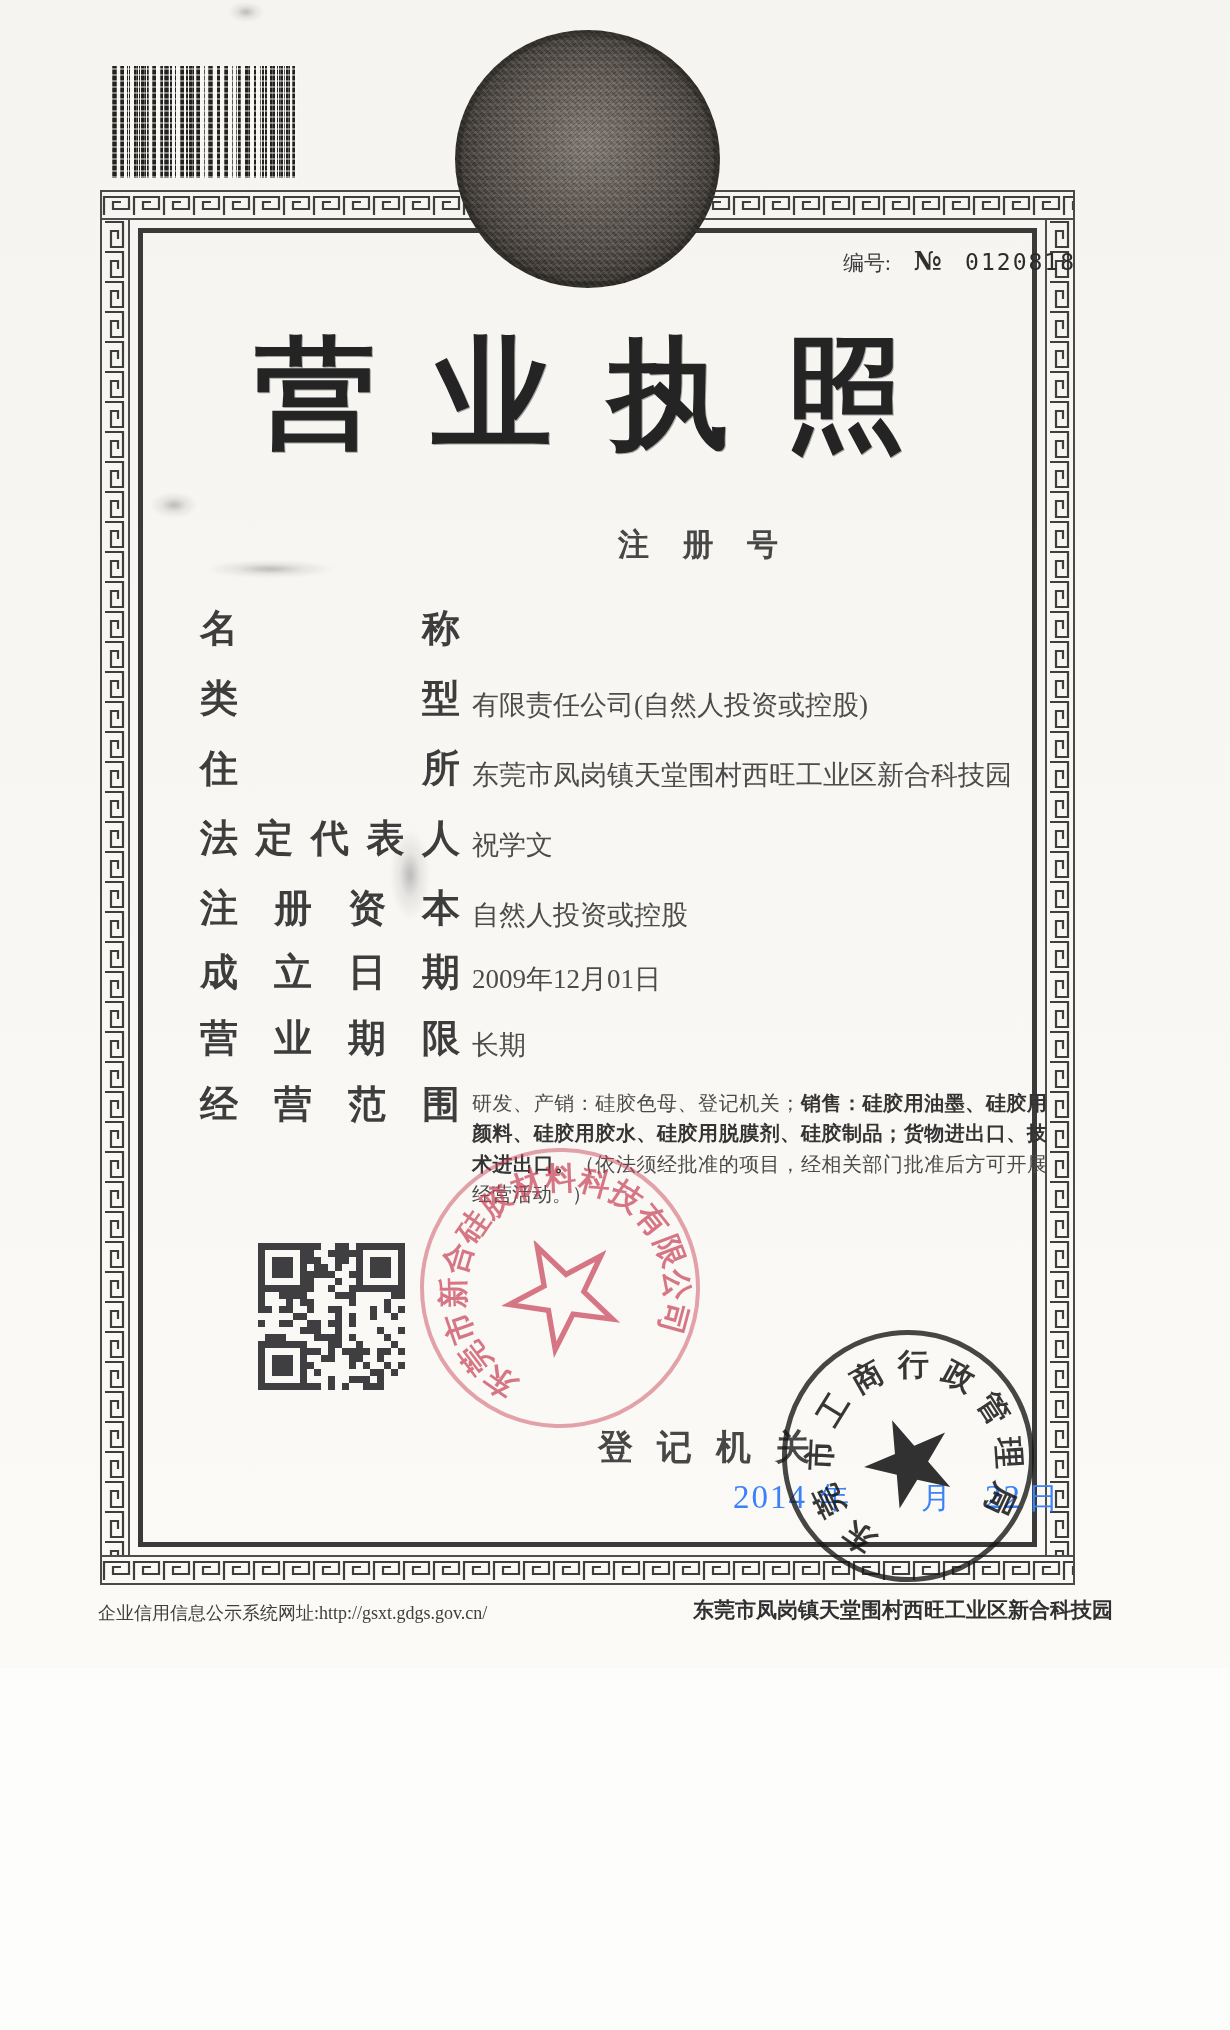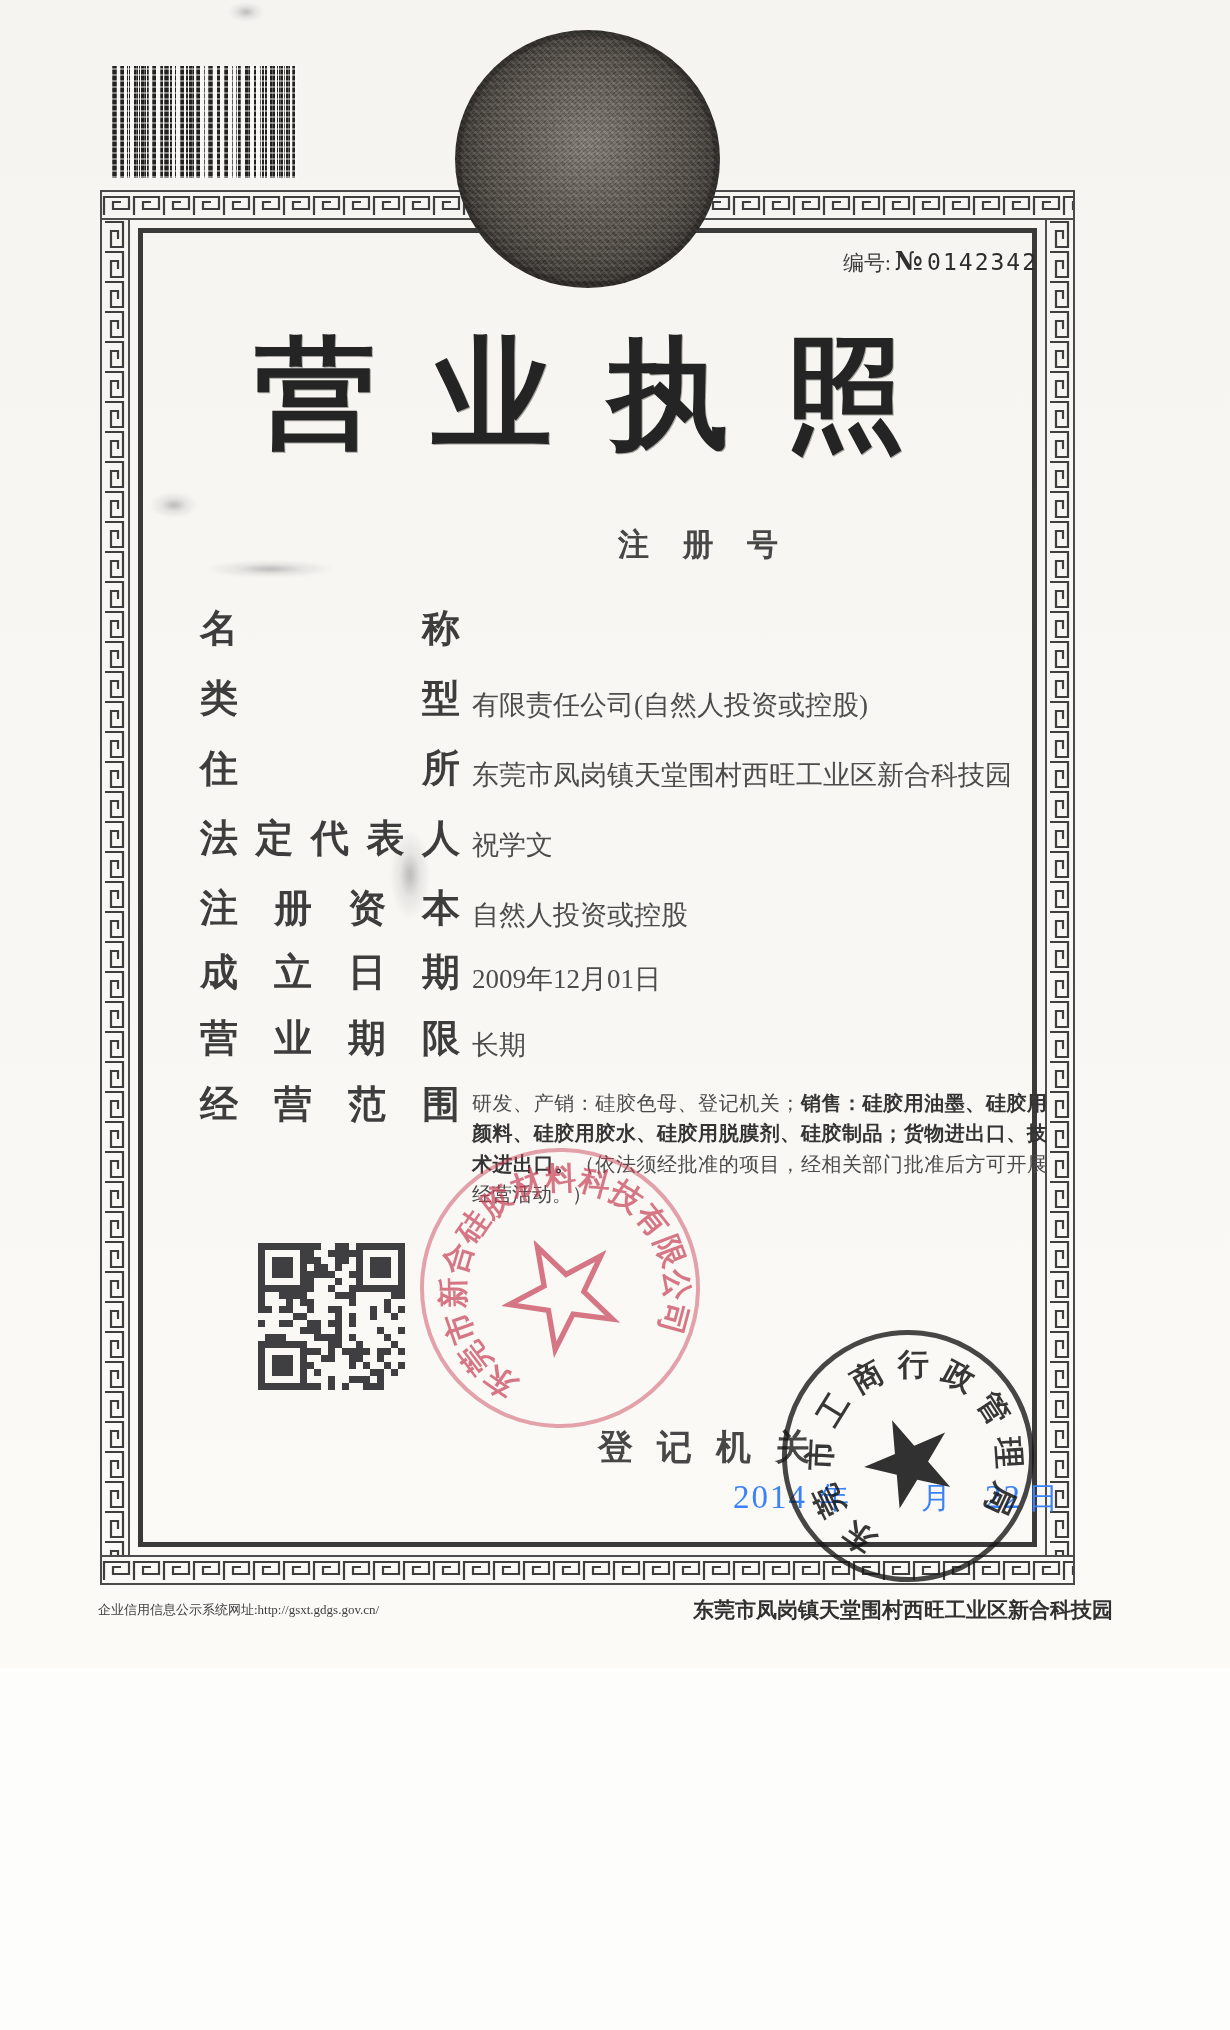--- a/index.html
+++ b/index.html
@@ -30,21 +30,21 @@
     border:2px solid #4a4a4a;box-sizing:border-box;z-index:1;}
   .strip{overflow:hidden;}
   .strip-top{position:absolute;top:0;left:0;right:0;height:26px;border-bottom:2px solid #4d4d4d;display:flex;align-items:center;}
   .strip-bottom{position:absolute;bottom:0;left:0;right:0;height:26px;border-top:2px solid #4d4d4d;display:flex;align-items:center;}
   .strip-left{position:absolute;top:28px;bottom:28px;left:0;width:26px;border-right:2px solid #4d4d4d;display:flex;flex-direction:column;align-items:center;}
   .strip-right{position:absolute;top:28px;bottom:28px;right:0;width:26px;border-left:2px solid #4d4d4d;display:flex;flex-direction:column;align-items:center;}
   .tile{flex:0 0 auto;line-height:0;}
   .tile.v{transform:rotate(90deg);margin:4px 0;}
   .frame-inner{position:absolute;left:36px;top:36px;right:36px;bottom:36px;border:5px solid #3a3a3a;}
   
-  .serial-row{position:absolute;left:843px;top:246px;display:flex;align-items:baseline;gap:4px;z-index:5;color:#2f2f2f;}
+  .serial-row{position:absolute;left:843px;top:246px;display:flex;align-items:baseline;gap:23px;z-index:5;color:#2f2f2f;}
   .serial-label{font-size:21px;color:#3a3a3a;}
   .serial-mark{font-size:26px;font-weight:700;font-family:"DejaVu Serif",serif;}
   .serial-number{font-size:23px;font-family:"DejaVu Sans Mono",monospace;letter-spacing:2px;color:#2c2c2c;}
   
   .title-row{position:absolute;left:255px;top:318px;width:650px;display:flex;justify-content:space-between;
     font-size:120px;line-height:1.25;font-weight:900;color:#242424;
     font-family:"Liberation Sans","DejaVu Sans",sans-serif;z-index:5;
     text-shadow:1px 1px 0 rgba(40,40,40,.4);}
   
   .reg-row{position:absolute;left:618px;top:524px;display:flex;align-items:baseline;z-index:5;}
@@ -75,21 +75,21 @@
   .black-seal .seal-char{font-size:31px;font-weight:700;color:rgba(18,18,18,.9);}
   .seal-star{position:absolute;left:50%;top:52%;transform:translate(-50%,-50%) rotate(-8deg);line-height:0;}
   
   .registrar{position:absolute;left:598px;top:1424px;font-size:35px;font-weight:700;
     letter-spacing:24px;color:#474747;z-index:5;}
   .date-row{position:absolute;left:733px;top:1478px;display:flex;align-items:baseline;z-index:5;color:#3b82f6;}
   .date-row .num{font-size:33px;letter-spacing:2px;}
   .date-row .unit{font-size:30px;}
   .ml12{margin-left:12px;} .ml72{margin-left:72px;} .ml34{margin-left:34px;} .ml6{margin-left:6px;}
   
-  .footer-left{position:absolute;left:98px;top:1601px;font-size:13px;color:#3e3e3e;z-index:5;}
+  .footer-left{position:absolute;left:98px;top:1601px;font-size:18px;color:#3e3e3e;z-index:5;}
   .footer-right{position:absolute;left:693px;top:1596px;font-size:21px;font-weight:700;color:#303030;z-index:5;}
   
   .smudge{position:absolute;border-radius:50%;filter:blur(1px);
     background:radial-gradient(closest-side,rgba(85,85,90,.38),rgba(120,120,125,.14),transparent);z-index:2;}
 </style>
 </head>
 <body>
 
 <div class="paper"></div>
 
@@ -609,21 +609,21 @@
       <span class="tile v"><svg width="30" height="22" viewBox="0 0 30 22">
           <path d="M2 21 V3 H27 V15 H11 V8 H19" fill="none" stroke="#3e3e3e" stroke-width="2.2"></path>
         </svg></span>
     </div>
   <div class="frame-inner"></div>
 </div>
 
 <div class="serial-row">
   <span class="serial-label">编号:</span>
   <span class="serial-mark">№</span>
-  <span class="serial-number">0142342</span>
+  <span class="serial-number">0120818</span>
 </div>
 
 <div class="title-row" id="title-row">
     <span>营</span>
     <span>业</span>
     <span>执</span>
     <span>照</span>
   </div>
 
 <div class="reg-row">

